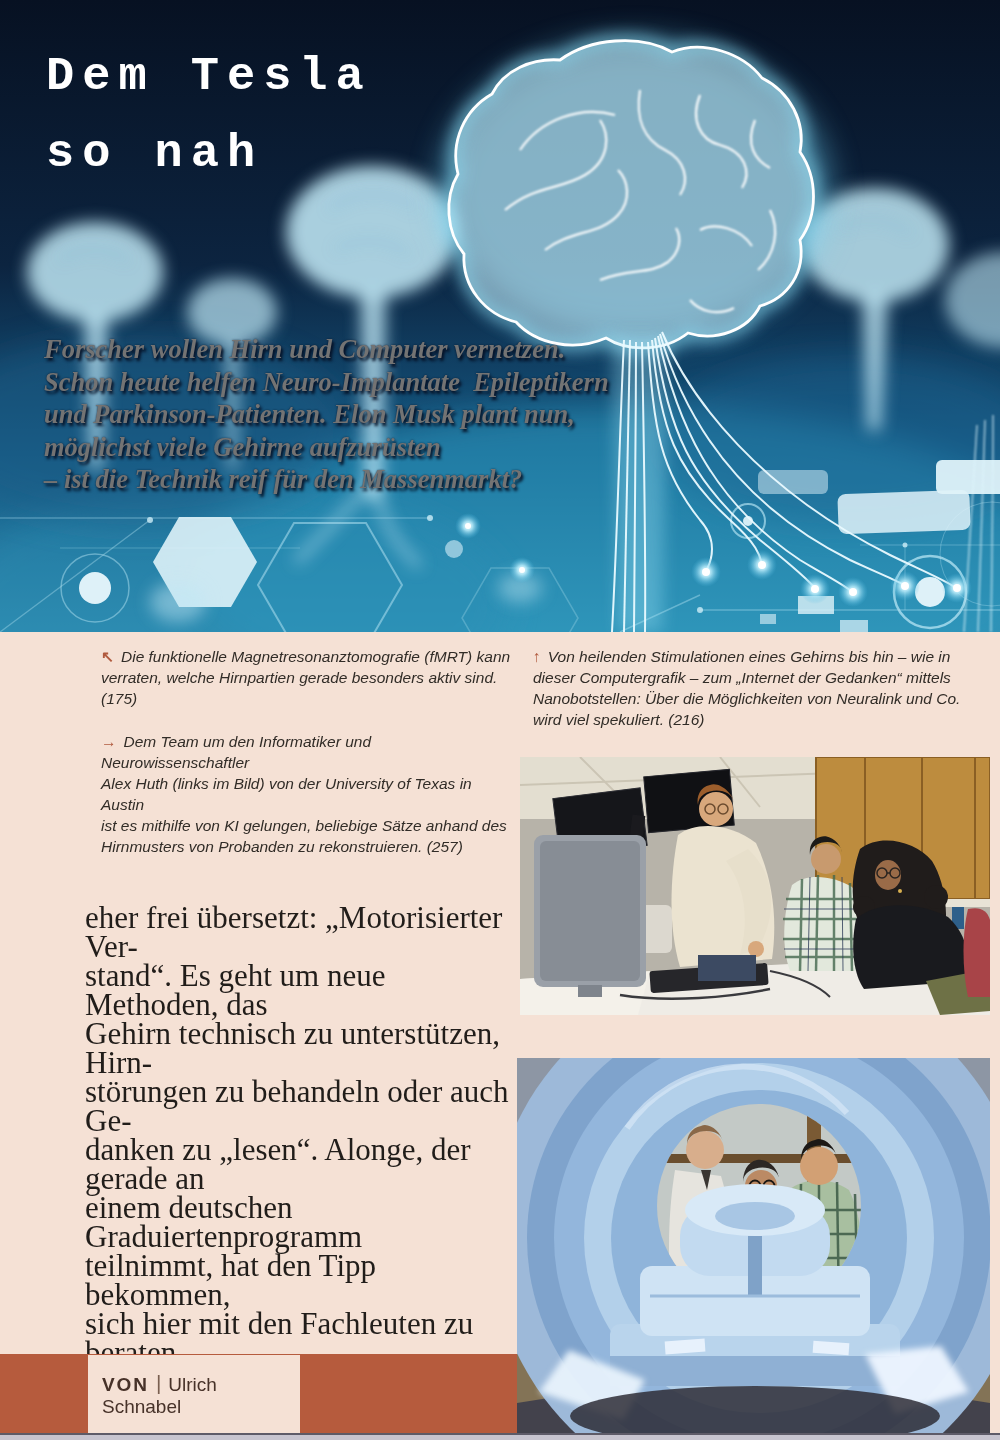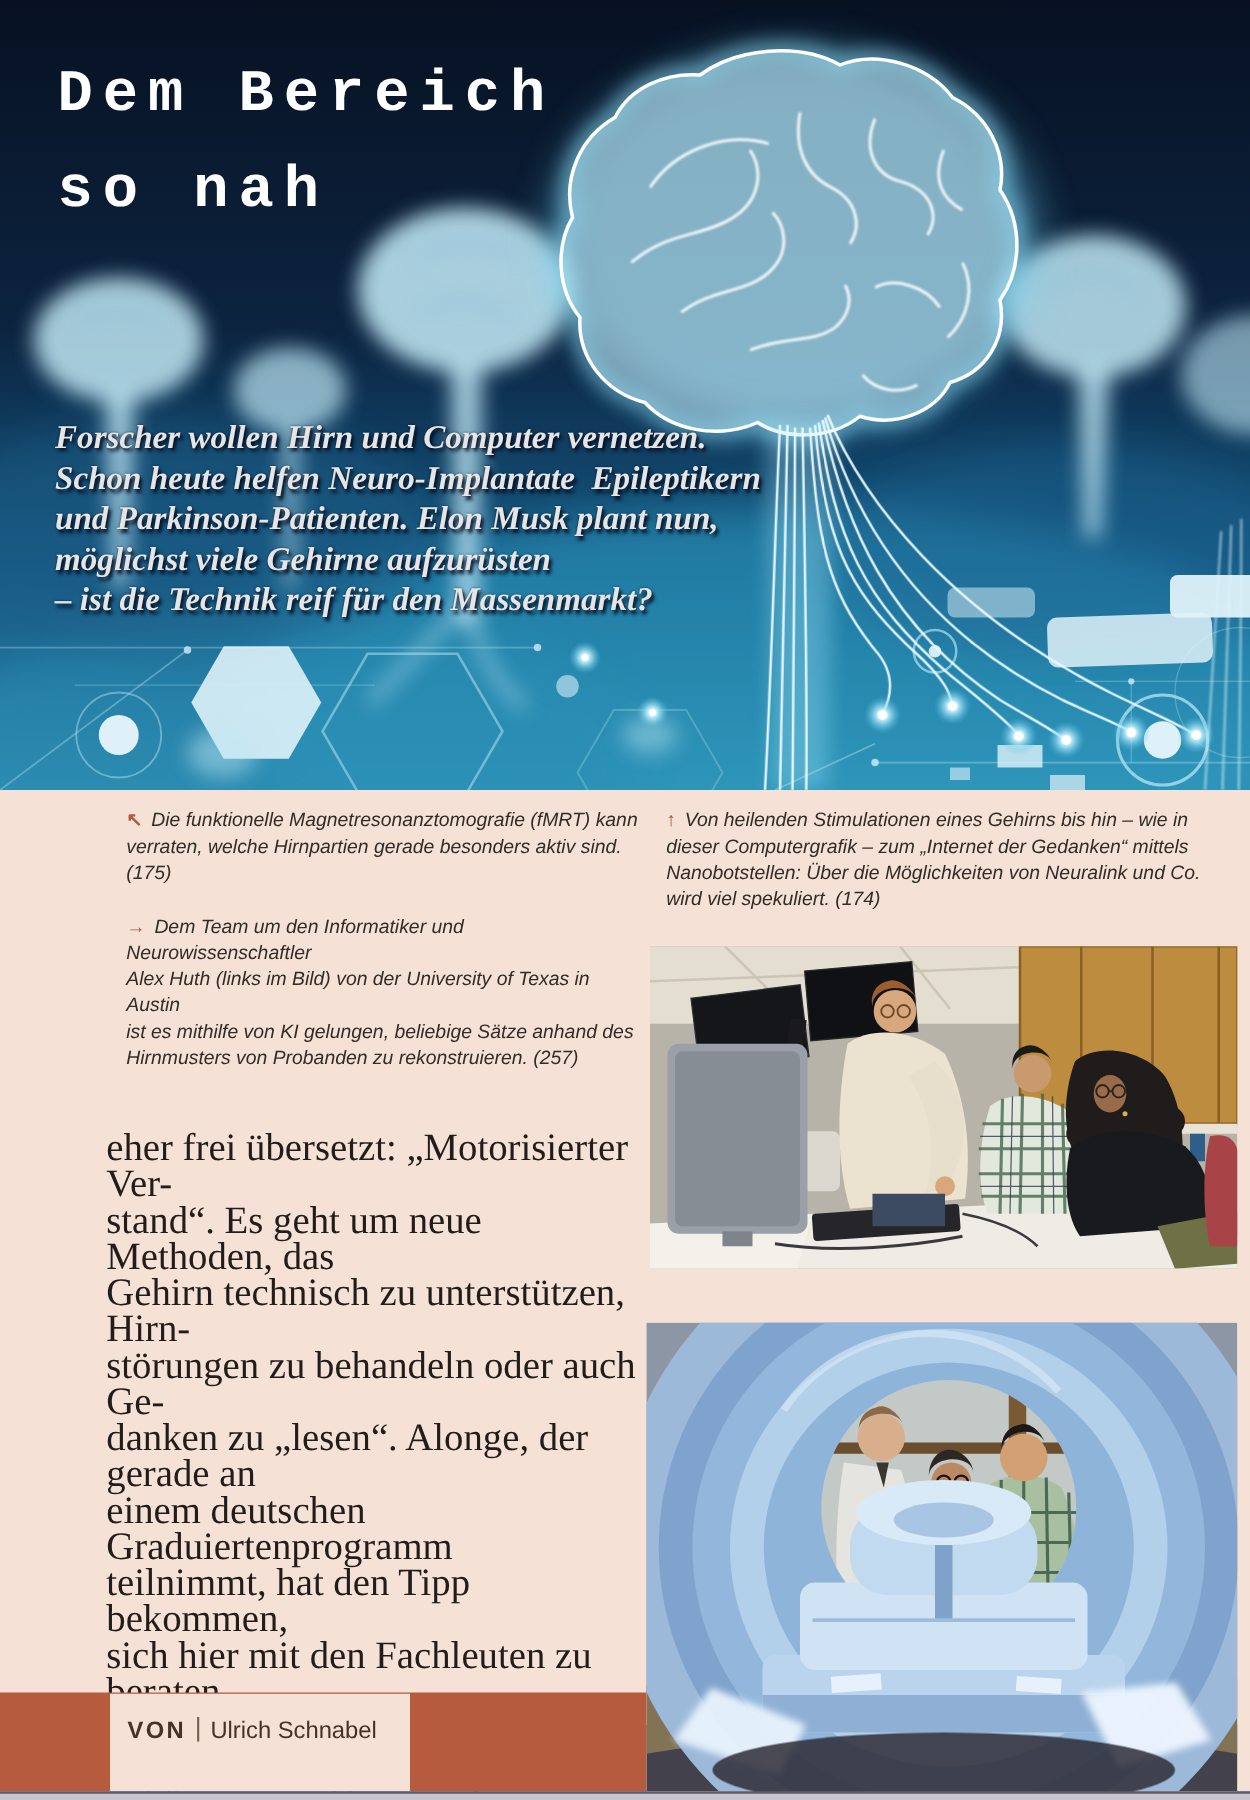--- a/index.html
+++ b/index.html
@@ -6,41 +6,41 @@
   .page{position:relative;width:1000px;height:1440px;overflow:hidden;background:#f5e1d5;
         font-family:"Liberation Sans",sans-serif;}
   
   .hero{position:absolute;left:0;top:0;width:1000px;height:632px;background:#0a1830;}
   .hero svg{position:absolute;left:0;top:0;width:100%;height:100%;display:block;}
   .page-title{position:absolute;left:46px;top:38px;margin:0;color:#ffffff;
       font-family:"Liberation Mono","DejaVu Sans Mono",monospace;font-weight:bold;
       font-size:47px;letter-spacing:.17em;line-height:77px;white-space:nowrap;}
   .standfirst{position:absolute;left:44px;top:333px;width:640px;
       font-family:"Liberation Serif","DejaVu Serif",serif;font-style:italic;font-weight:bold;
-      font-size:26.5px;line-height:32.5px;color:#e5e5e5;white-space:pre-line;
+      font-size:26.5px;line-height:32.5px;color:#737373;white-space:pre-line;
       text-shadow:2px 3px 3px rgba(4,14,34,.95),0 0 2px rgba(4,14,34,.7);}
   
   .content-bg{position:absolute;left:0;top:632px;width:1000px;height:722px;background:#f5e1d5;}
   .caption{font-style:italic;font-size:15.5px;line-height:21px;color:#312c27;
       font-weight:500;margin:0 0 22px 16px;}
   .cap-arrow{font-style:normal;font-weight:bold;color:#b15a3e;margin-right:7px;}
   .cap-text{white-space:pre-line;}
   .captions-left{position:absolute;left:85px;top:646px;width:430px;}
   .captions-right{position:absolute;left:517px;top:646px;width:458px;}
   .article-body{position:absolute;left:85px;top:903px;width:436px;
       font-family:"Liberation Serif","DejaVu Serif",serif;font-size:31px;line-height:29px;
       color:#211d1a;white-space:pre-line;}
   
   .photo{position:absolute;overflow:hidden;}
   .photo svg{display:block;width:100%;height:100%;}
   .photo-researchers{left:520px;top:757px;width:470px;height:258px;}
   .photo-mri{left:517px;top:1058px;width:473px;height:375px;}
   
   .footer-bar{position:absolute;left:0;top:1354px;width:517px;height:79px;background:#b65b3d;}
-  .byline-box{position:absolute;left:88px;top:1355px;width:240px;height:78px;background:#f5e1d5;
+  .byline-box{position:absolute;left:88px;top:1355px;width:212px;height:78px;background:#f5e1d5;
       box-sizing:border-box;padding:17px 0 0 14px;}
   .byline-label{font-weight:bold;letter-spacing:.1em;color:#473229;font-size:19px;}
   .byline-sep{color:#7a5f50;font-weight:300;font-size:21px;padding:0 7px;position:relative;top:-1px;}
   .byline-author{color:#473229;font-size:19px;}
   .bottom-strip{position:absolute;left:0;top:1433px;width:1000px;height:7px;
       background:#c7c4cf;border-top:2px solid #5e5b68;box-sizing:border-box;}
 </style>
 </head>
 <body>
 
@@ -195,21 +195,21 @@
         </g>
         <g stroke="#dff6fd" stroke-width="1.5" fill="none" opacity="0.7" filter="url(#b1)">
           <path d="M985,420 C983,490 980,560 978,632"></path>
           <path d="M993,415 C993,490 992,560 991,632"></path>
           <path d="M977,425 C972,500 968,570 964,632"></path>
         </g>
       </g>
     </svg>
 
     <h1 class="page-title">
-      <div>Dem Bereich</div>
+      <div>Dem Tesla</div>
       <div>so nah</div>
     </h1>
     <div class="standfirst">Forscher wollen Hirn und Computer vernetzen.
 Schon heute helfen Neuro-Implantate &nbsp;Epileptikern
 und Parkinson-Patienten. Elon Musk plant nun,
 möglichst viele Gehirne aufzurüsten
 – ist die Technik reif für den Massenmarkt?</div>
   </section>
 
   <div class="content-bg"></div>
@@ -220,21 +220,21 @@
     <p class="caption"><span class="cap-arrow">→</span><span class="cap-text">Dem Team um den Informatiker und Neurowissenschaftler
 Alex Huth (links im Bild) von der University of Texas in Austin
 ist es mithilfe von KI gelungen, beliebige Sätze anhand des
 Hirnmusters von Probanden zu rekonstruieren. (257)</span></p>
   </div>
 
   <div class="captions-right">
     <p class="caption"><span class="cap-arrow">↑</span><span class="cap-text">Von heilenden Stimulationen eines Gehirns bis hin – wie in
 dieser Computergrafik – zum „Internet der Gedanken“ mittels
 Nanobotstellen: Über die Möglichkeiten von Neuralink und Co.
-wird viel spekuliert. (174)</span></p>
+wird viel spekuliert. (216)</span></p>
   </div>
 
   <div class="article-body">eher frei übersetzt: „Motorisierter Ver-
 stand“. Es geht um neue Methoden, das
 Gehirn technisch zu unterstützen, Hirn-
 störungen zu behandeln oder auch Ge-
 danken zu „lesen“. Alonge, der gerade an
 einem deutschen Graduiertenprogramm
 teilnimmt, hat den Tipp bekommen,
 sich hier mit den Fachleuten zu beraten.

